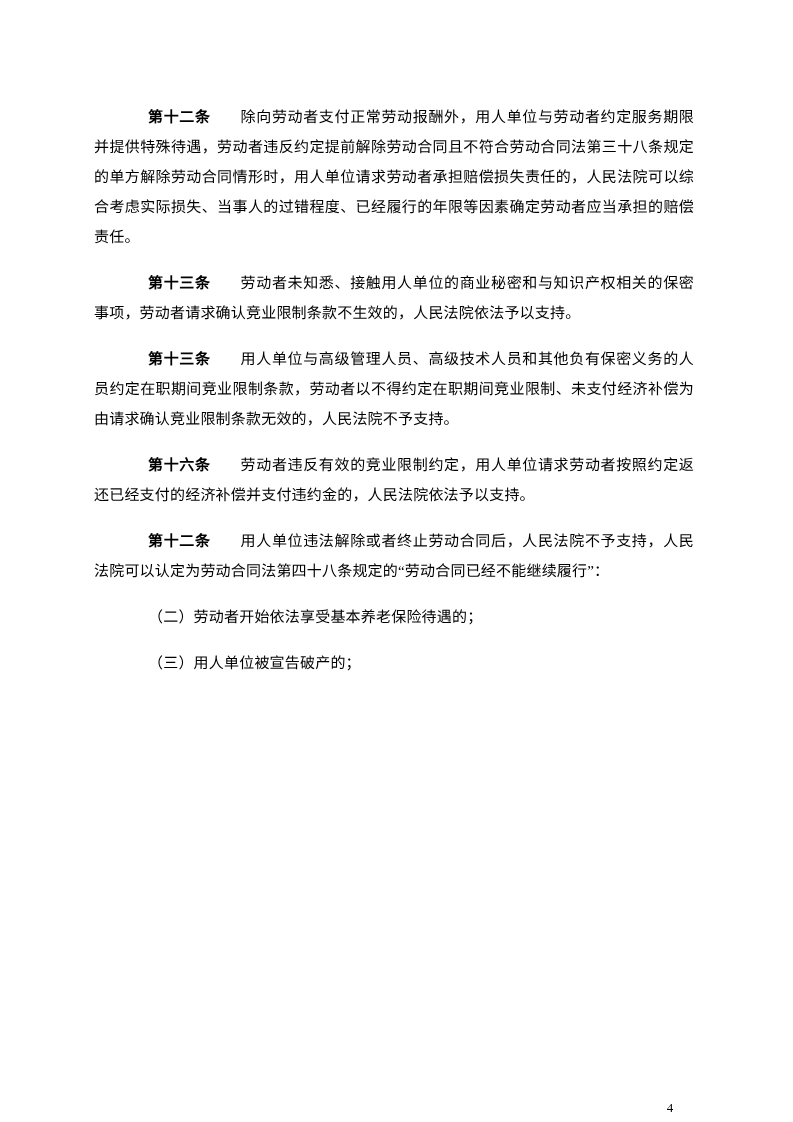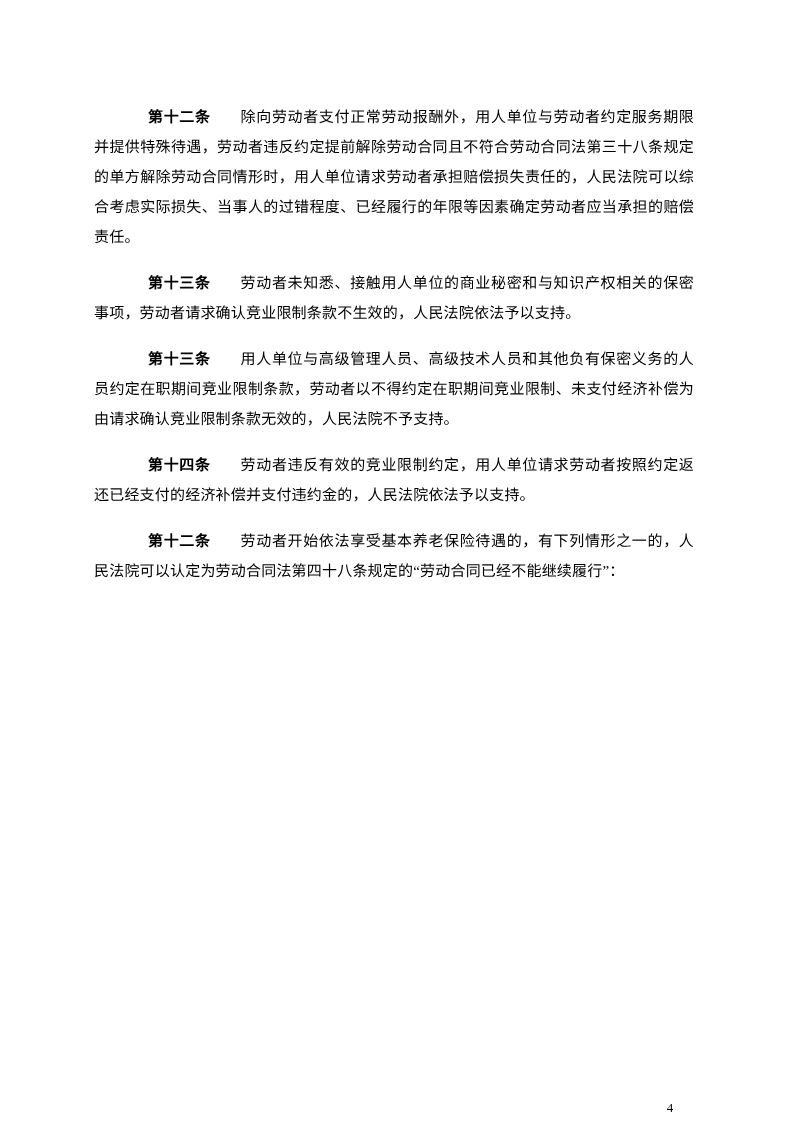--- a/index.html
+++ b/index.html
@@ -52,17 +52,19 @@
   }
 </style>
 </head>
 <body>
 
 <div class="page">
   <main class="content" id="document-body">
       <p class="para"><span class="article-label">第十二条</span><span>除向劳动者支付正常劳动报酬外，用人单位与劳动者约定服务期限并提供特殊待遇，劳动者违反约定提前解除劳动合同且不符合劳动合同法第三十八条规定的单方解除劳动合同情形时，用人单位请求劳动者承担赔偿损失责任的，人民法院可以综合考虑实际损失、当事人的过错程度、已经履行的年限等因素确定劳动者应当承担的赔偿责任。</span></p>
       <p class="para"><span class="article-label">第十三条</span><span>劳动者未知悉、接触用人单位的商业秘密和与知识产权相关的保密事项，劳动者请求确认竞业限制条款不生效的，人民法院依法予以支持。</span></p>
       <p class="para"><span class="article-label">第十三条</span><span>用人单位与高级管理人员、高级技术人员和其他负有保密义务的人员约定在职期间竞业限制条款，劳动者以不得约定在职期间竞业限制、未支付经济补偿为由请求确认竞业限制条款无效的，人民法院不予支持。</span></p>
-      <p class="para"><span class="article-label">第十四条</span><span>劳动者违反有效的竞业限制约定，用人单位请求劳动者按照约定返还已经支付的经济补偿并支付违约金的，人民法院依法予以支持。</span></p>
-      <p class="para"><span class="article-label">第十二条</span><span>劳动者开始依法享受基本养老保险待遇的，有下列情形之一的，人民法院可以认定为劳动合同法第四十八条规定的“劳动合同已经不能继续履行”：</span></p>
+      <p class="para"><span class="article-label">第十六条</span><span>劳动者违反有效的竞业限制约定，用人单位请求劳动者按照约定返还已经支付的经济补偿并支付违约金的，人民法院依法予以支持。</span></p>
+      <p class="para"><span class="article-label">第十二条</span><span>用人单位违法解除或者终止劳动合同后，人民法院不予支持，人民法院可以认定为劳动合同法第四十八条规定的“劳动合同已经不能继续履行”：</span></p>
+      <p class="para"><span>（二）劳动者开始依法享受基本养老保险待遇的；</span></p>
+      <p class="para"><span>（三）用人单位被宣告破产的；</span></p>
     </main>
   <div class="page-number">4</div>
 </div>
 
 </body></html>

